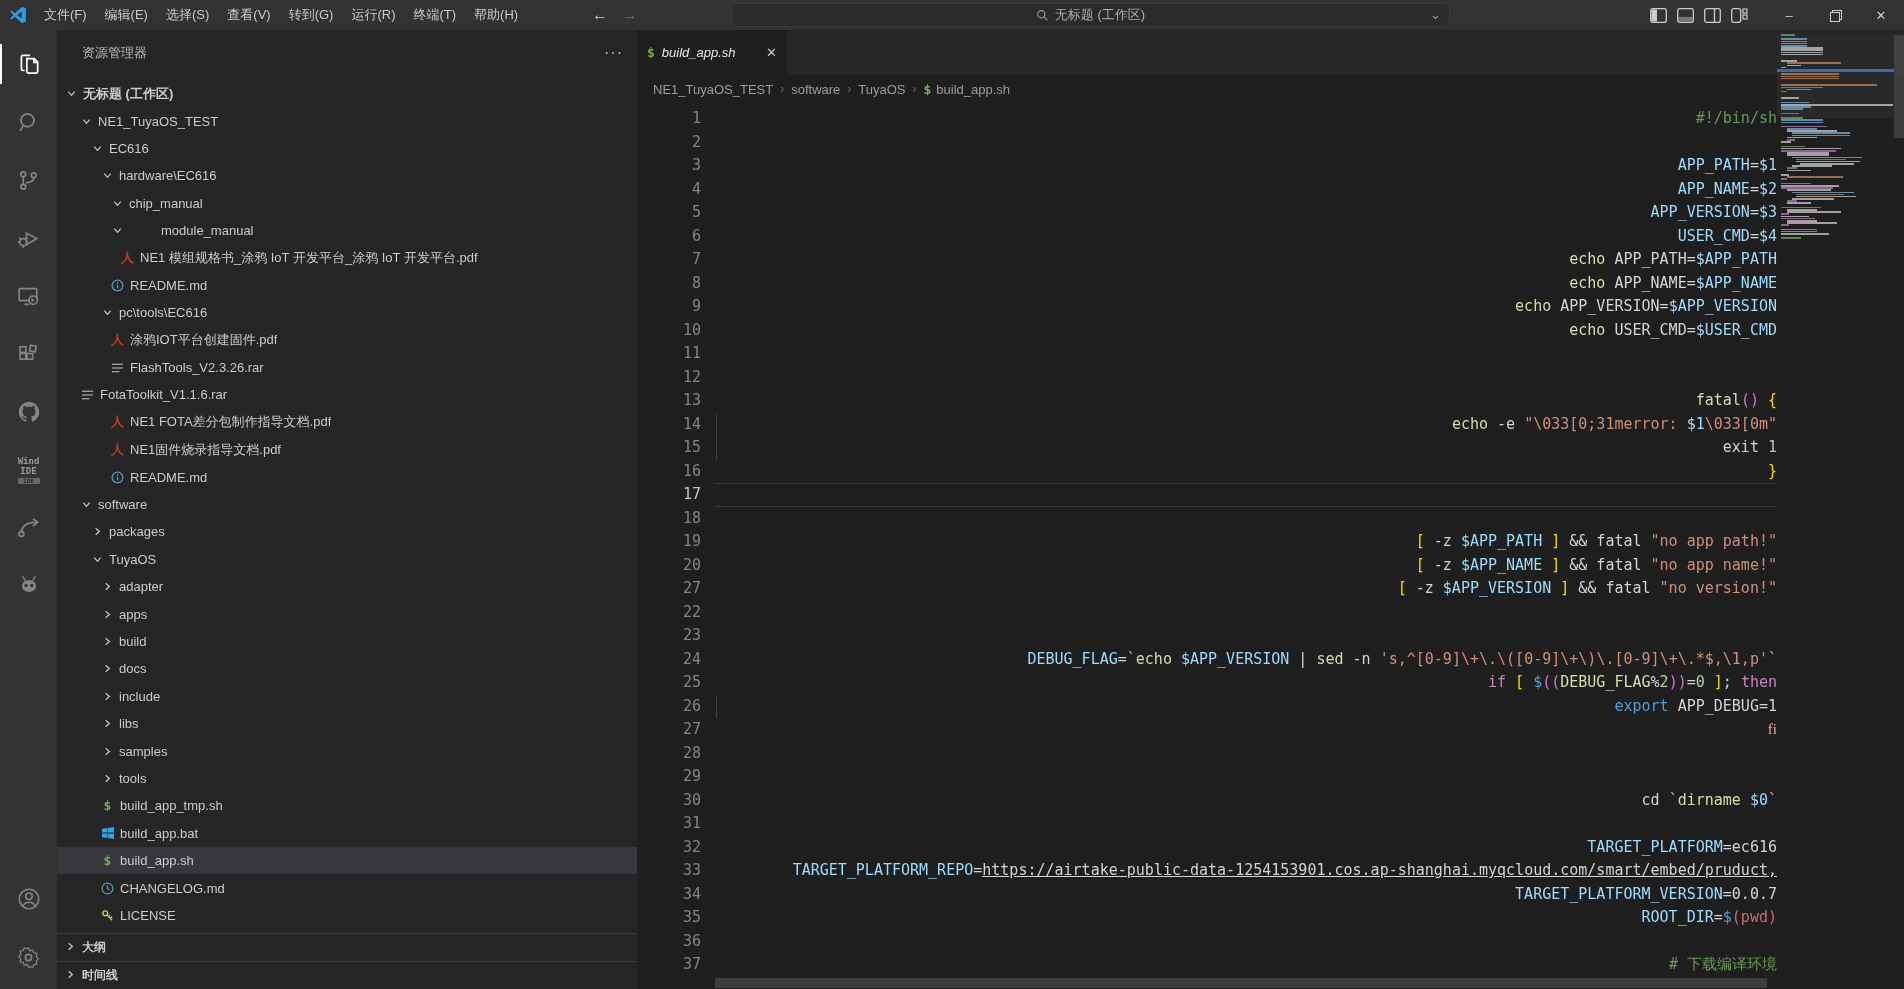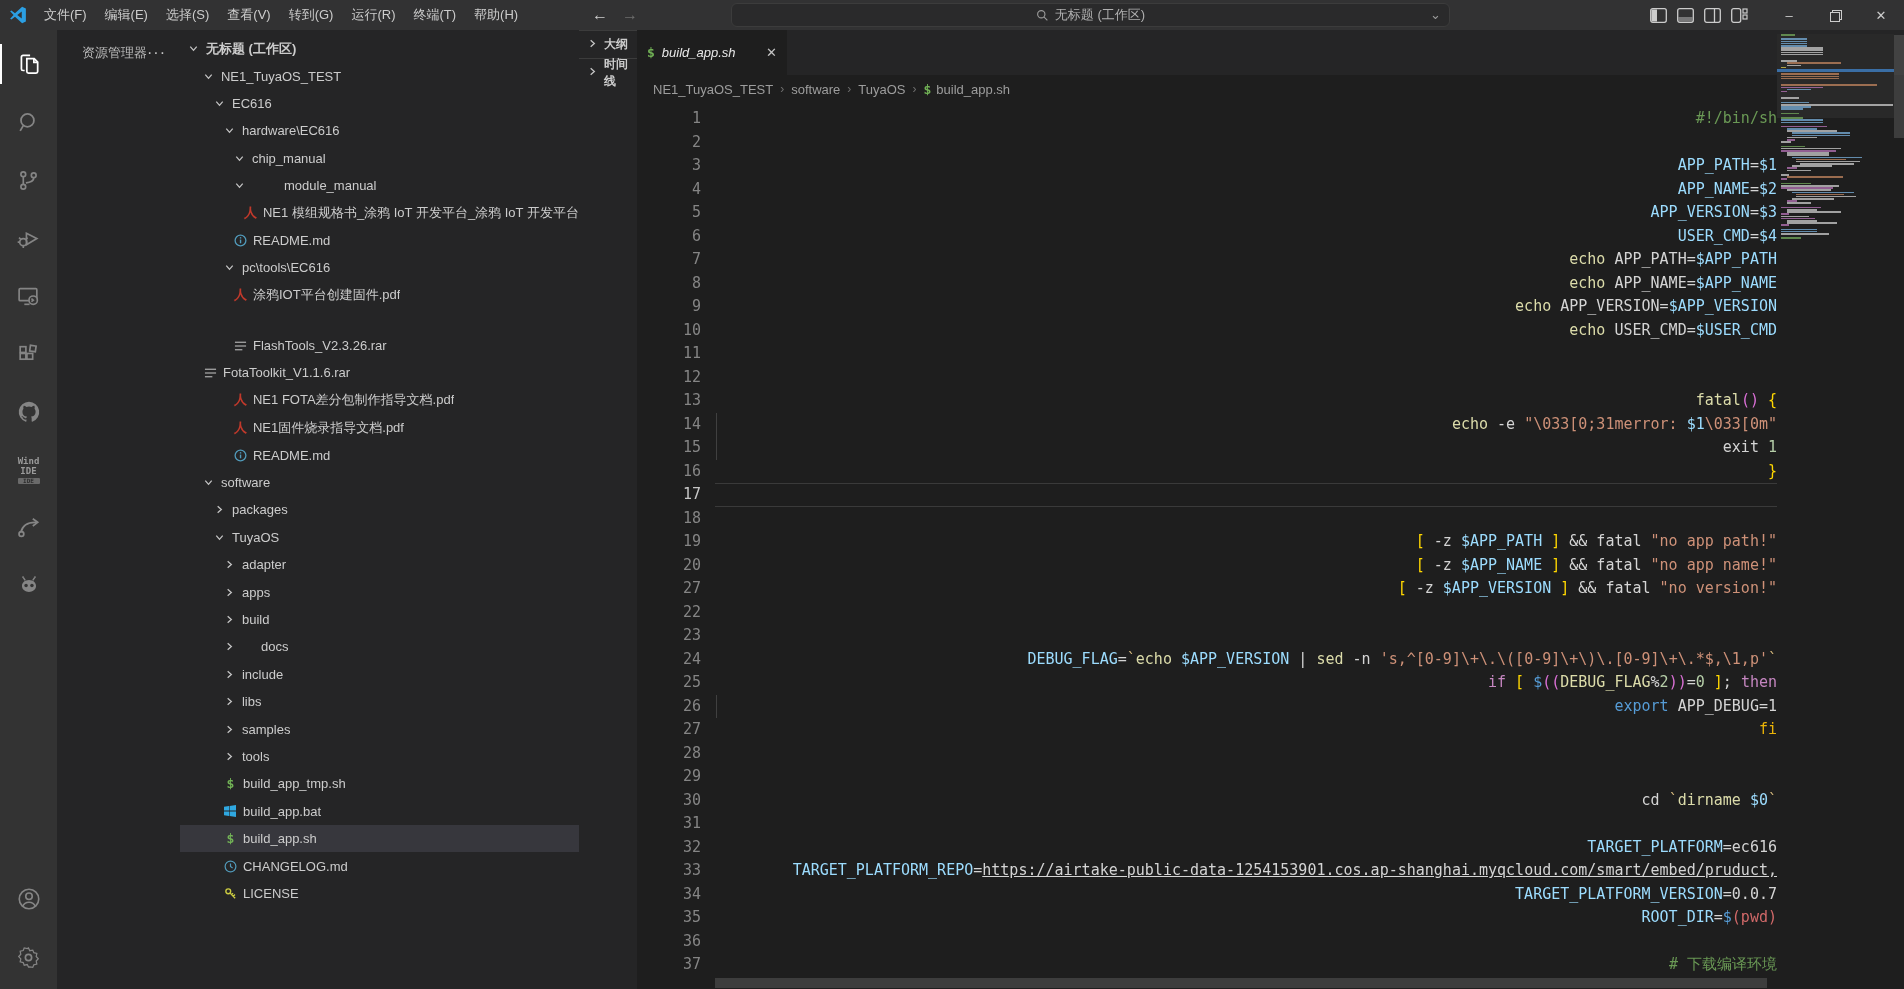--- a/index.html
+++ b/index.html
@@ -34,21 +34,21 @@
   .ab-item { width:57px; height:52px; display:flex; align-items:center; justify-content:center; color:#858585; position:relative; margin-bottom:6px; }
   .ab-item:first-child { margin-top:8px; }
   .ab-item.active { color:#ffffff; }
   .ab-item.active::before { content:""; position:absolute; left:0; top:6px; bottom:6px; width:2px; background:#ffffff; }
   .ab-item svg { display:block; }
   .ab-spacer { flex:1; }
   .ab-windide { font-family:"DejaVu Sans Mono",monospace; font-size:9px; font-weight:bold; color:#9a9a9a; text-align:center; line-height:10px; }
   .ab-windide .bar { margin:2px auto 0; width:22px; height:6px; background:#6a6a6a; border-radius:1px; color:#2d2d2d; font-size:6px; line-height:6px; }
 
   
-  .sidebar { width:580px; background:#252526; flex:0 0 auto; display:flex; flex-direction:row; color:#cccccc; overflow:hidden; }
+  .sidebar { width:580px; background:#252526; flex:0 0 auto; display:flex; flex-direction:column; color:#cccccc; overflow:hidden; }
   .sb-header { height:45px; flex:0 0 auto; display:flex; align-items:center; padding:0 14px 0 25px; font-size:13px; color:#bbbbbb; }
   .sb-header .sp { flex:1; }
   .sb-actions { color:#c5c5c5; font-size:16px; letter-spacing:1px; }
   .tree { flex:1 1 auto; overflow:hidden; padding-top:5px; position:relative; }
   .trow { height:27.4px; display:flex; align-items:center; font-size:13px; white-space:nowrap; cursor:pointer; }
   .trow.sel { background:#37373d; }
   .trow .chev { width:16px; flex:0 0 auto; display:flex; justify-content:center; color:#c5c5c5; }
   .trow .ficon { width:17px; flex:0 0 auto; display:flex; justify-content:center; align-items:center; font-size:12px; }
   .trow .lbl { margin-left:4px; overflow:hidden; }
   .trow.bold .lbl { font-weight:bold; }
@@ -312,21 +312,21 @@
             </svg>
           </span>
           <span class="lbl">pc\tools\EC616</span>
         </div>
         <div class="trow" style="padding-left: 52px;">
           <span class="ficon">
             <span style="color:#c0392b;font-weight:bold;font-size:13px;">人</span>
           </span>
           <span class="lbl">涂鸦IOT平台创建固件.pdf</span>
         </div>
-        <div class="trow" style="padding-left: 52px; margin-top: 23px;">
+        <div class="trow" style="padding-left: 52px;">
           <span class="ficon">
             <svg width="13" height="12" viewBox="0 0 14 12" stroke="#9a9a9a" stroke-width="1.5">
               <line x1="1" y1="2" x2="13" y2="2"></line>
               <line x1="1" y1="6" x2="13" y2="6"></line>
               <line x1="1" y1="10" x2="9" y2="10"></line>
             </svg>
           </span>
           <span class="lbl">FlashTools_V2.3.26.rar</span>
         </div>
         <div class="trow" style="padding-left: 22px; text-align: center;">
@@ -402,21 +402,21 @@
           <span class="lbl">apps</span>
         </div>
         <div class="trow" style="padding-left: 42px;">
           <span class="chev">
             <svg width="11" height="11" viewBox="0 0 12 12" fill="none" stroke="#c5c5c5" stroke-width="1.4">
               <path d="M4 2.5l4 3.5-4 3.5"></path>
             </svg>
           </span>
           <span class="lbl">build</span>
         </div>
-        <div class="trow" style="padding-left: 42px; gap: 19px;">
+        <div class="trow" style="padding-left: 42px;">
           <span class="chev">
             <svg width="11" height="11" viewBox="0 0 12 12" fill="none" stroke="#c5c5c5" stroke-width="1.4">
               <path d="M4 2.5l4 3.5-4 3.5"></path>
             </svg>
           </span>
           <span class="lbl">docs</span>
         </div>
         <div class="trow" style="padding-left: 42px;">
           <span class="chev">
             <svg width="11" height="11" viewBox="0 0 12 12" fill="none" stroke="#c5c5c5" stroke-width="1.4">
@@ -641,21 +641,21 @@
         <div class="cline">
           <div class="gutter">25</div>
           <div class="ctext"><span style="color: rgb(197, 134, 192);">if</span><span style="color: rgb(212, 212, 212);"> </span><span style="color: rgb(255, 215, 0);">[</span><span style="color: rgb(212, 212, 212);"> </span><span style="color: rgb(86, 156, 214);">$</span><span style="color: rgb(218, 112, 214);">((</span><span style="color: rgb(220, 220, 170);">DEBUG_FLAG</span><span style="color: rgb(212, 212, 212);">%</span><span style="color: rgb(181, 206, 168);">2</span><span style="color: rgb(218, 112, 214);">))</span><span style="color: rgb(212, 212, 212);">=</span><span style="color: rgb(181, 206, 168);">0</span><span style="color: rgb(212, 212, 212);"> </span><span style="color: rgb(255, 215, 0);">]</span><span style="color: rgb(212, 212, 212);">; </span><span style="color: rgb(197, 134, 192);">then</span></div>
         </div>
         <div class="cline">
           <div class="gutter">26</div>
           <div class="ctext"><span class="guide"></span><span style="color: rgb(212, 212, 212);">    </span><span style="color: rgb(86, 156, 214);">export</span><span style="color: rgb(212, 212, 212);"> APP_DEBUG=1</span></div>
         </div>
         <div class="cline">
           <div class="gutter">27</div>
-          <div class="ctext"><span style="color: #eab308;">fi</span></div>
+          <div class="ctext"><span style="color: #fca5a5; font-family: Liberation Serif, serif;">fi</span></div>
         </div>
         <div class="cline">
           <div class="gutter">28</div>
           <div class="ctext"></div>
         </div>
         <div class="cline">
           <div class="gutter">29</div>
           <div class="ctext"></div>
         </div>
         <div class="cline">

